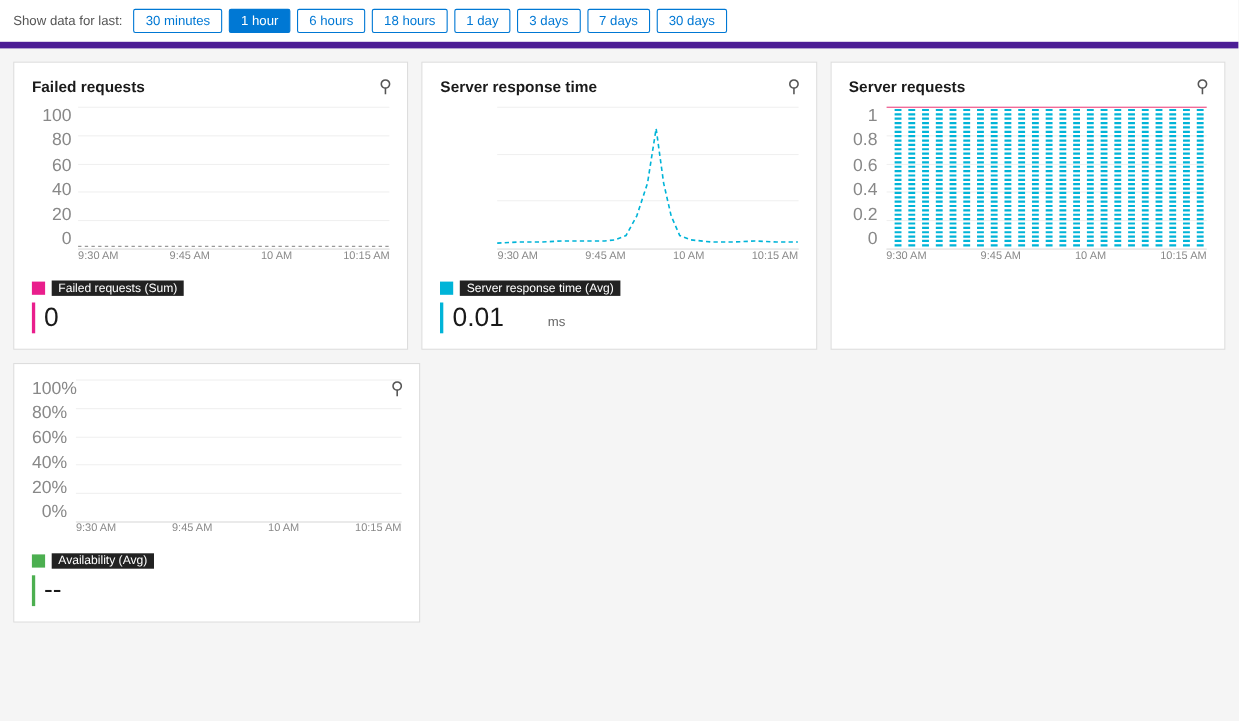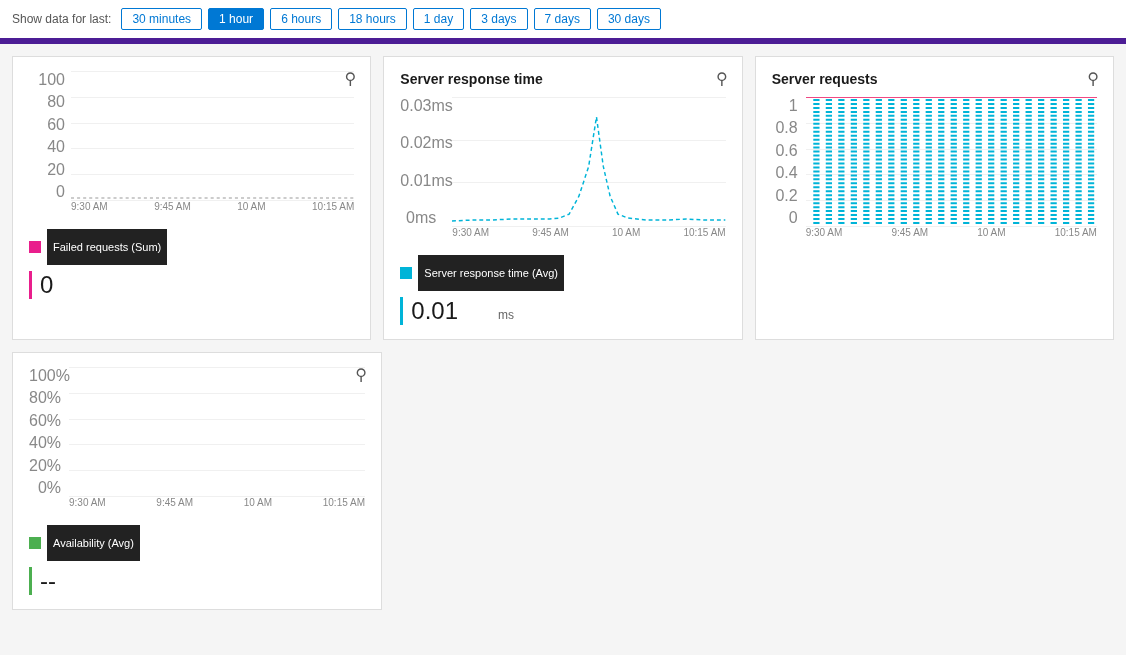--- a/index.html
+++ b/index.html
@@ -129,21 +129,21 @@
     }
     .legend-color {
       width: 12px;
       height: 12px;
       flex-shrink: 0;
     }
     .legend-label-container {
       background: #222;
       color: #fff;
       font-size: 11px;
-      padding: 12px 6px;
+      padding: 1px 6px;
     }
     .metric-value {
       font-size: 24px;
       font-weight: 300;
       color: #1a1a1a;
       margin-top: 4px;
       border-left: 3px solid;
       padding-left: 8px;
     }
     .metric-value.pink { border-color: #e91e8c; }
@@ -178,20 +178,21 @@
   <button class="time-btn">7 days</button>
   <button class="time-btn">30 days</button>
 </div>
 
 <div class="dashboard">
 
   <div class="row">
 
     <div class="card">
       <span class="pin-icon" title="Pin">⚲</span>
+      <div class="card-title">Failed requests</div>
       <div class="chart-area">
         <div class="y-axis">
           <span class="y-label">100</span>
           <span class="y-label">80</span>
           <span class="y-label">60</span>
           <span class="y-label">40</span>
           <span class="y-label">20</span>
           <span class="y-label">0</span>
         </div>
         <div class="chart-body" style="position:absolute;left:42px;right:0;top:0;bottom:20px;">
@@ -221,26 +222,20 @@
         <div class="metric-value pink">
           <span>0</span><span class="metric-unit"></span>
         </div>
       </div>
     </div>
 
     <div class="card">
       <span class="pin-icon" title="Pin">⚲</span>
       <div class="card-title">Server response time</div>
       <div class="chart-area">
-        <div class="y-axis">
-          <span class="y-label">0.03ms</span>
-          <span class="y-label">0.02ms</span>
-          <span class="y-label">0.01ms</span>
-          <span class="y-label">0ms</span>
-        </div>
         <div class="chart-body" style="position:absolute;left:52px;right:0;top:0;bottom:20px;">
           <div class="grid-line" style="top:0%"></div>
           <div class="grid-line" style="top:33%"></div>
           <div class="grid-line" style="top:66%"></div>
           <div class="grid-line" style="top:100%"></div>
           <svg class="chart-svg" viewBox="0 0 280 130" preserveAspectRatio="none" style="position:absolute;top:0;left:0;width:100%;height:100%;">
 
             <polyline points="0,125 20,124 40,124 60,123 80,123 100,123 110,122 120,118 130,100 140,70 148,20 155,70 162,100 170,118 180,122 200,124 220,124 240,123 260,124 280,124" fill="none" stroke="#00b4d8" stroke-width="1.5" stroke-dasharray="4,3"></polyline>
           </svg>
         </div>

